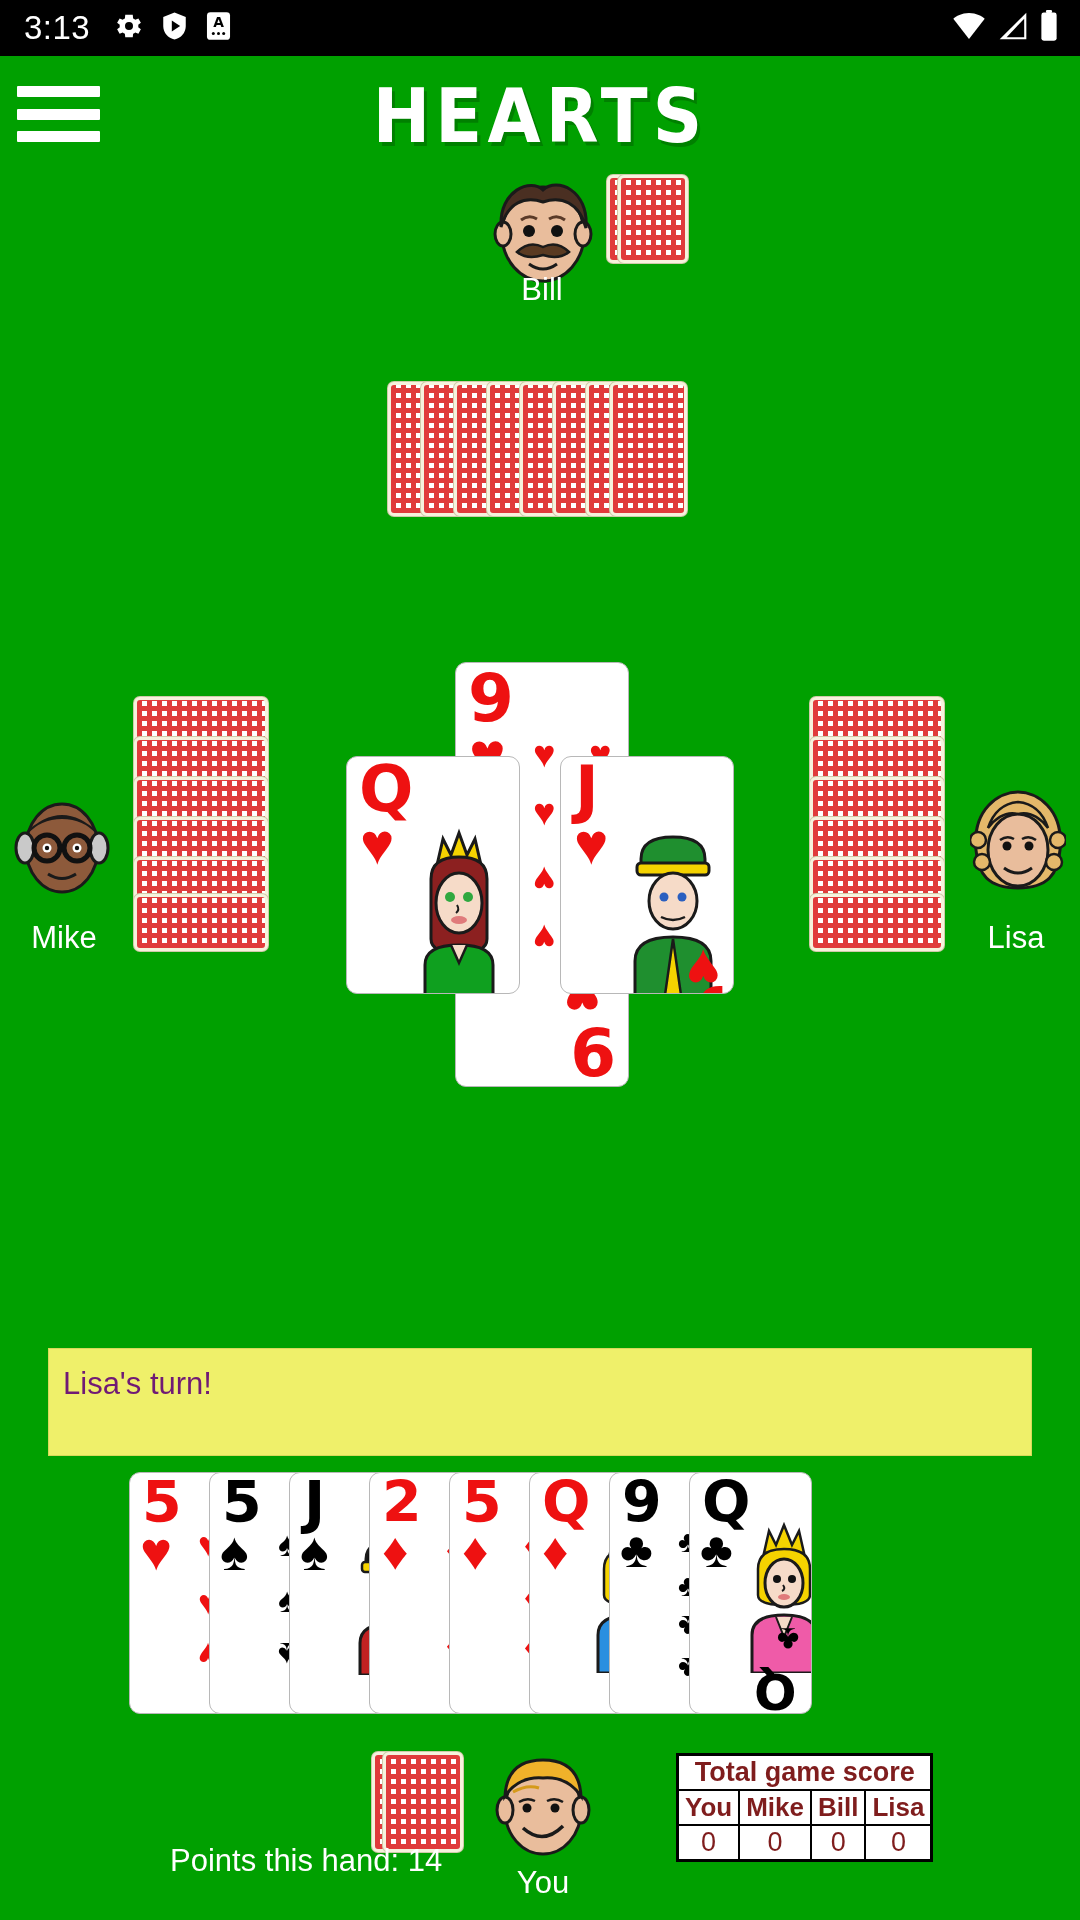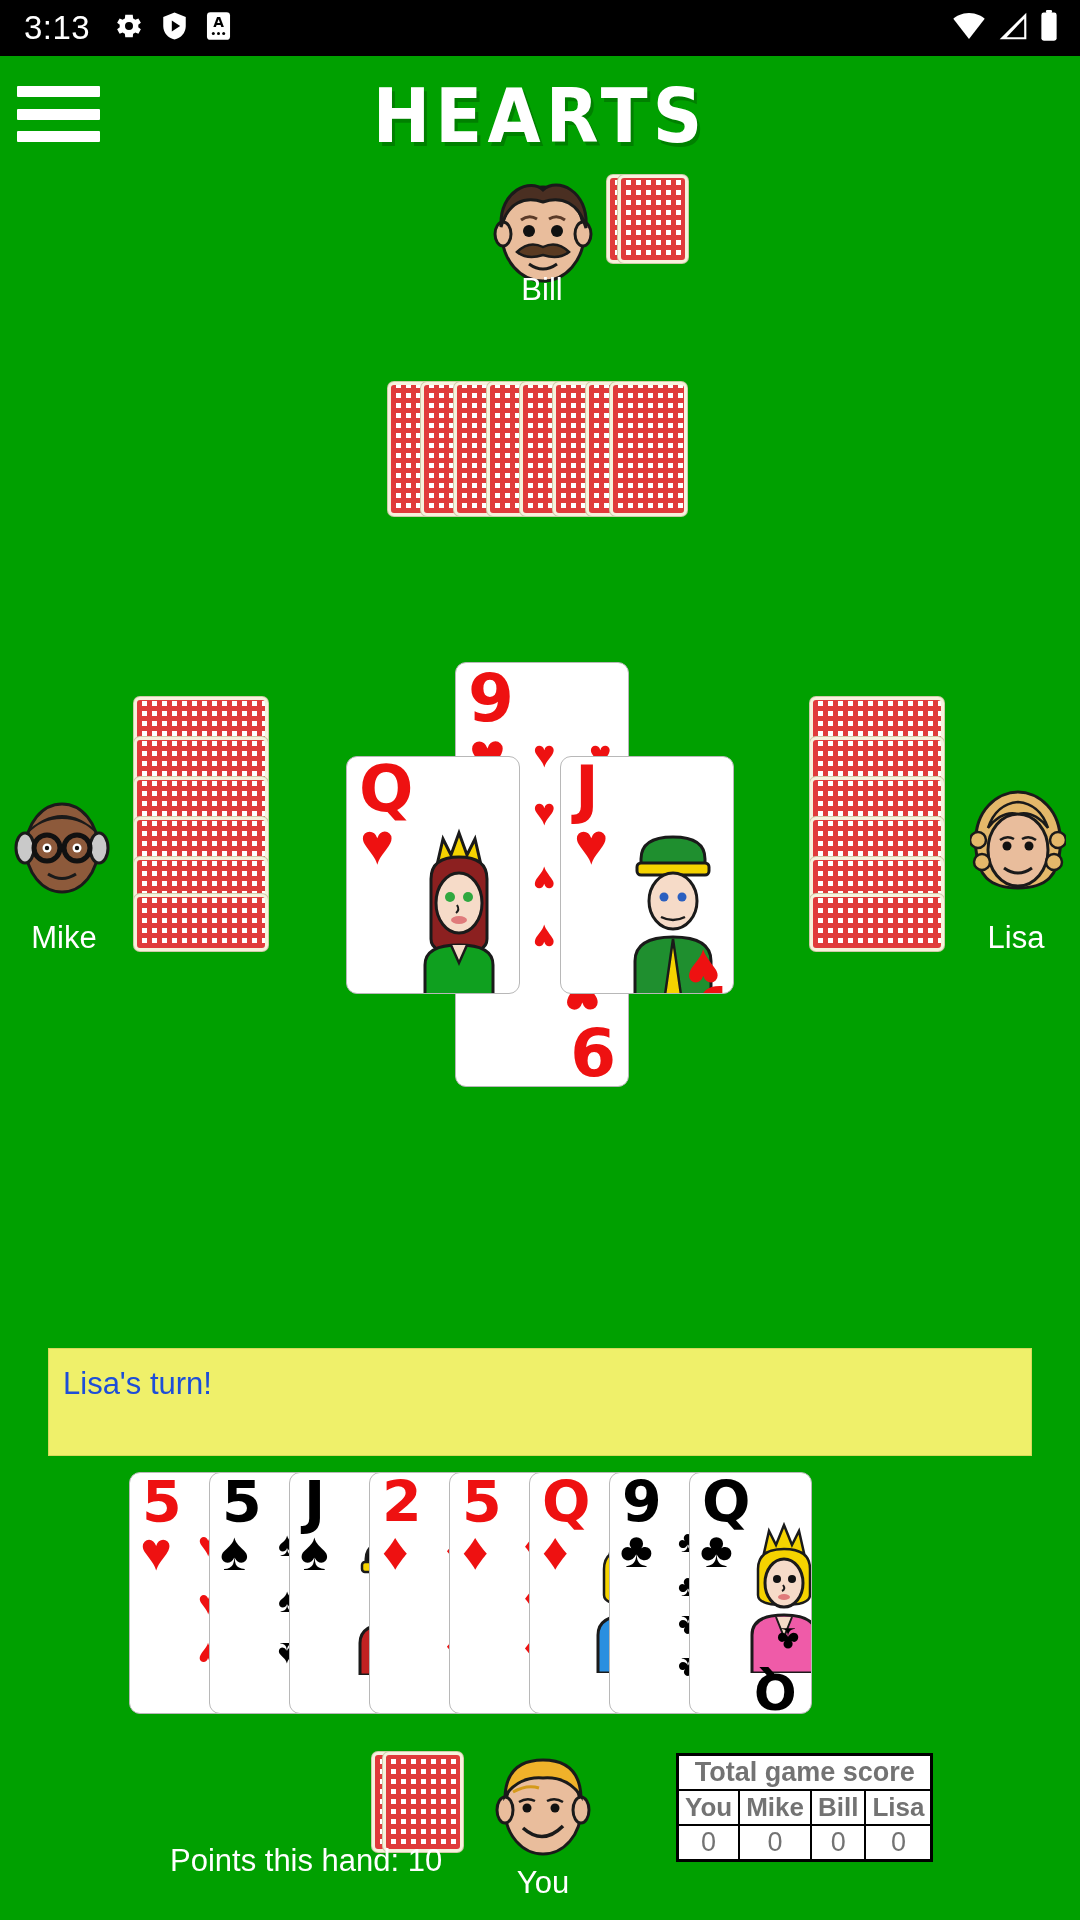--- a/index.html
+++ b/index.html
@@ -74,41 +74,41 @@
   }
   .avatar { position:absolute; }
 
   
   #msgbox {
     position:absolute; left:48px; top:1348px; width:984px; height:108px;
     background:#eff06a; border:1px solid #d8d95a;
   }
   #msgtext {
     position:absolute; left:14px; top:17px;
-    font-size:31px; color:#1d4ed8;
+    font-size:31px; color:#701a75;
     font-family:"Liberation Sans", sans-serif;
     text-align:right;
   }
 
   
   #points {
     position:absolute; left:170px; top:1843px;
     color:#fff; font-size:31px;
     font-family:"Liberation Sans", sans-serif;
     white-space:nowrap;
   }
   #scoretable {
     position:absolute; left:676px; top:1753px;
     border:3px solid #000; background:#fff;
     border-collapse:collapse;
     font-family:"Liberation Sans", sans-serif;
   }
   #scoretable td, #scoretable th {
     border:2px solid #000; text-align:center;
-    font-size:26px; color:#737373; padding:1px 6px;
+    font-size:26px; color:#7f1d1d; padding:1px 6px;
   }
   #scoretable th { font-weight:bold; }
   #scoretable .title { font-weight:bold; font-size:27px; }
   #scoretable .val { font-weight:normal; font-size:27px; }
 </style>
 </head>
 <body>
 
 <div id="statusbar">
   <div class="clock">3:13</div>
@@ -409,21 +409,21 @@
     <path d="M20 40 q14 -8 26 -4" stroke="#d59a1a" stroke-width="3" fill="none"></path>
     <circle cx="34" cy="56" r="4.5" fill="#111"></circle>
     <circle cx="62" cy="56" r="4.5" fill="#111"></circle>
     <path d="M26 50 q8 -5 16 -1" stroke="#1a1a1a" stroke-width="2.5" fill="none"></path>
     <path d="M54 49 q8 -4 16 1" stroke="#1a1a1a" stroke-width="2.5" fill="none"></path>
     <path d="M30 76 q20 18 40 -2" stroke="#1a1a1a" stroke-width="3.5" fill="none"></path>
   </svg>
 </div>
 <div class="pname" style="position:absolute; left:483px; top:1865px; width:120px;">You</div>
 
-<div id="points">Points this hand: 10</div>
+<div id="points">Points this hand: 14</div>
 
 <table id="scoretable">
   <tbody>
       <tr>
     <td class="title" colspan="4">Total game score</td>
   </tr>
   <tr>
     <th>You</th>
     <th>Mike</th>
     <th>Bill</th>

